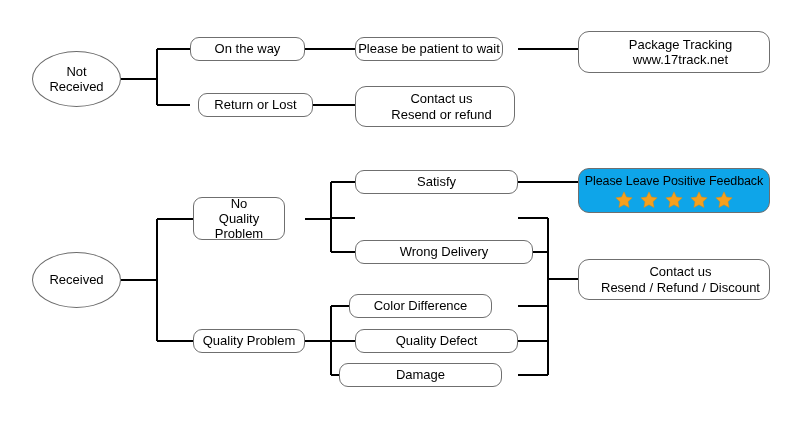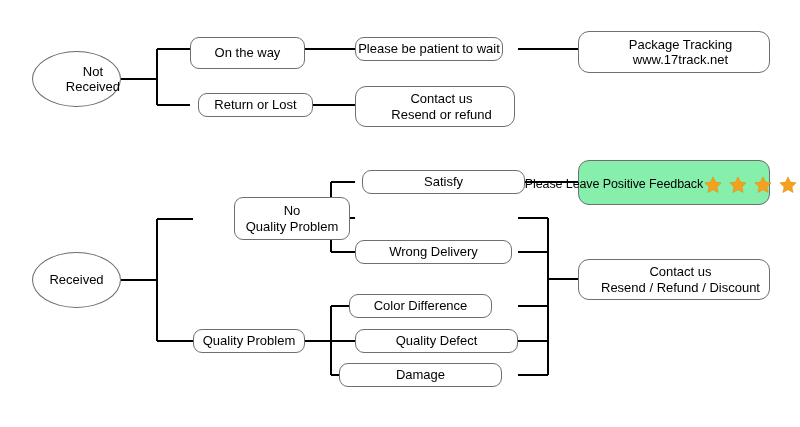--- a/index.html
+++ b/index.html
@@ -45,29 +45,30 @@
     border-radius: 50%;
     border: 1px solid #6b6b6b;
   }
   .node.terminal {
     border-radius: 11px;
     padding-left: 13px;
   }
   .fb-box {
     position: absolute;
     box-sizing: border-box;
-    background: #86efac;
+    background: #0ea5e9;
     border: 1px solid #6f6f6f;
     border-radius: 11px;
     z-index: 2;
     display: flex;
-    flex-direction: row;
+    flex-direction: column;
     align-items: center;
     justify-content: center;
     padding-top: 2px;
+    margin-top: 8px;
   }
   .fb-title {
     font-size: 12.5px;
     color: #000;
     letter-spacing: -0.1px;
     white-space: nowrap;
   }
   .stars {
     display: flex;
     gap: 5px;
@@ -125,26 +126,26 @@
 
     <path d="M518 218 L548 218"></path>
     <path d="M518 252 L548 252"></path>
     <path d="M518 306 L548 306"></path>
     <path d="M518 341 L548 341"></path>
     <path d="M518 375 L548 375"></path>
     <path d="M548 218 L548 375"></path>
     <path d="M548 279 L578 279"></path>
   </svg>
 
-  <div class="node ellipse" style="left:32px; top:51px; width:89px; height:56px; font-size:13px;justify-content:flex-end;">
+  <div class="node ellipse" style="left:32px; top:51px; width:89px; height:56px; font-size:13px;">
     <span class="lbl">Not
 Received</span>
   </div>
 
-  <div class="node" style="left:190px; top:37px; width:115px; height:32px; font-size:13px;">
+  <div class="node" style="left:190px; top:37px; width:115px; height:24px; font-size:13px;">
     <span class="lbl">On the way</span>
   </div>
 
   <div class="node" style="left:355px; top:37px; width:148px; height:24px; font-size:13px;">
     <span class="lbl">Please be patient to wait</span>
   </div>
 
   <div class="node terminal" style="left:578px; top:31px; width:192px; height:42px; font-size:13px;">
     <span class="lbl">Package Tracking
 www.17track.net</span>
@@ -156,35 +157,35 @@
 
   <div class="node terminal" style="left:355px; top:86px; width:160px; height:41px; font-size:13px;">
     <span class="lbl">Contact us
 Resend or refund</span>
   </div>
 
   <div class="node ellipse" style="left:32px; top:252px; width:89px; height:56px; font-size:13px;">
     <span class="lbl">Received</span>
   </div>
 
-  <div class="node" style="left:193px; top:197px; width:116px; height:43px; font-size:13px;margin-left:41px;">
+  <div class="node" style="left:193px; top:197px; width:92px; height:43px; font-size:13px;">
     <span class="lbl">No
 Quality Problem</span>
   </div>
 
   <div class="node" style="left:193px; top:329px; width:112px; height:24px; font-size:13px;">
     <span class="lbl">Quality Problem</span>
   </div>
 
-  <div class="node" style="left:355px; top:170px; width:163px; height:24px; font-size:13px;margin-left:7px;">
+  <div class="node" style="left:355px; top:170px; width:163px; height:24px; font-size:13px;">
     <span class="lbl">Satisfy</span>
   </div>
 
 
-  <div class="node" style="left:355px; top:240px; width:157px; height:24px; font-size:13px;">
+  <div class="node" style="left:355px; top:240px; width:178px; height:24px; font-size:13px;">
     <span class="lbl">Wrong Delivery</span>
   </div>
 
   <div class="node" style="left:349px; top:294px; width:143px; height:24px; font-size:13px;text-align:right;">
     <span class="lbl">Color Difference</span>
   </div>
 
   <div class="node" style="left:355px; top:329px; width:163px; height:24px; font-size:13px;">
     <span class="lbl">Quality Defect</span>
   </div>

